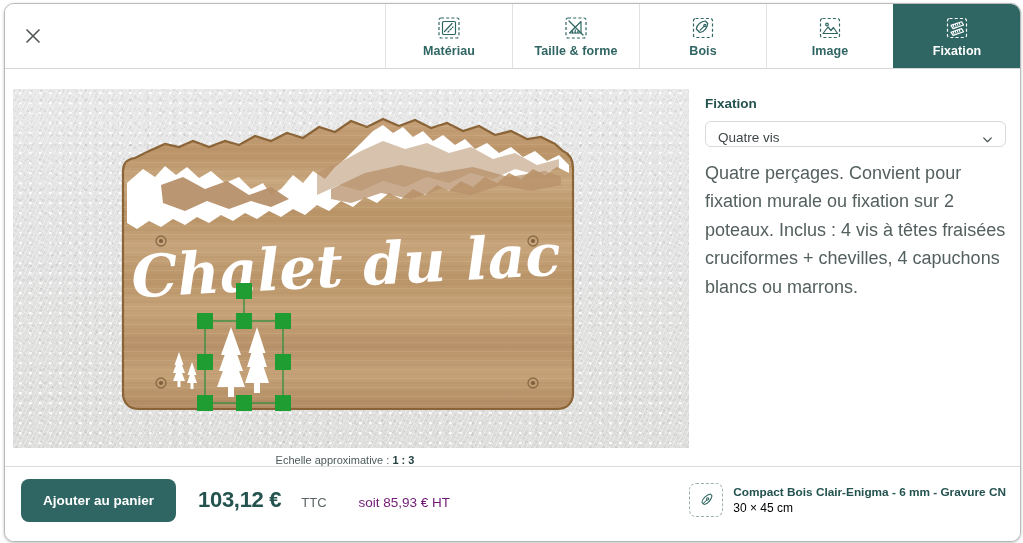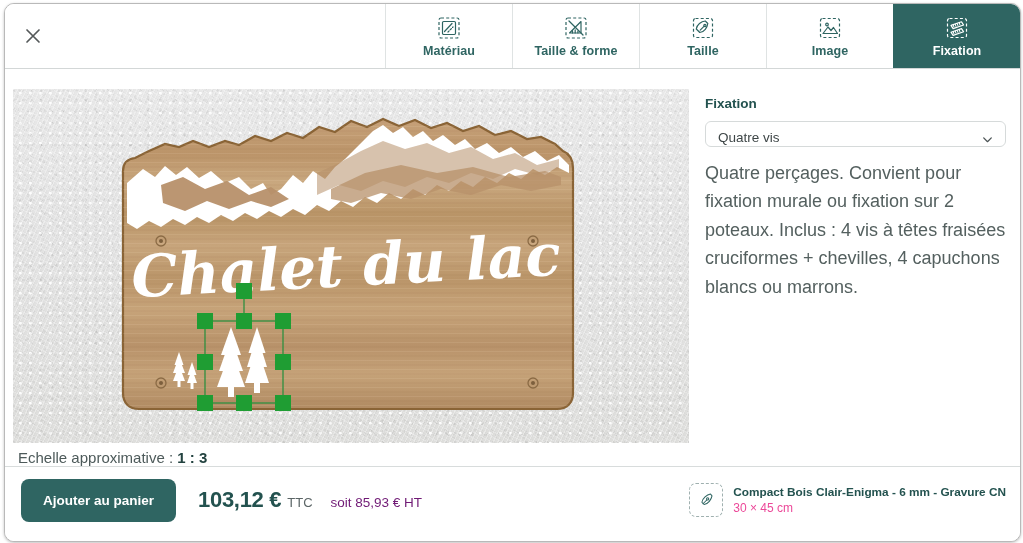--- a/index.html
+++ b/index.html
@@ -123,23 +123,23 @@
 
   .sign {
     position: absolute;
     left: 108px;
     top: 22px;
     width: 452px;
     height: 300px;
   }
   .sign svg { display: block; width: 100%; height: 100%; overflow: visible; }
   .scale-note {
-    margin: 6px 6px 0 13px;
-    text-align: left;
-    font-size: 15px;
+    margin: 6px 6px 0 0;
+    text-align: center;
+    font-size: 11px;
     color: #4d5a5a;
     padding-right: 4px;
   }
   .scale-note b { color: #22423f; }
 
   
   .panel {
     flex: 1 1 auto;
     padding: 27px 14px 0 10px;
     min-width: 0;
@@ -199,21 +199,21 @@
     font-size: 13.5px;
     font-weight: bold;
     cursor: pointer;
     font-family: "Liberation Sans", sans-serif;
     white-space: nowrap;
   }
   .price-block {
     margin-left: 22px;
     display: flex;
     align-items: baseline;
-    gap: 6px;
+    gap: 20px;
     white-space: nowrap;
   }
   .price-main { font-size: 22px; font-weight: bold; color: #23524f; letter-spacing: -0.3px; }
   .price-ttc { font-size: 13px; color: #5b6566; }
   .price-ht { font-size: 13.5px; color: #701a75; margin-left: 12px; }
   .footer-spacer { flex: 1 1 auto; }
   .product {
     display: flex;
     align-items: center;
     gap: 10px;
@@ -221,21 +221,21 @@
   }
   .product-thumb {
     width: 32px; height: 32px;
     border: 1.4px dashed #9fb0af;
     border-radius: 7px;
     display: flex; align-items: center; justify-content: center;
     color: #2f6562;
     flex: 0 0 auto;
   }
   .product-name { font-size: 11.8px; font-weight: bold; color: #23524f; line-height: 1.35; }
-  .product-dims { font-size: 12px; color: #ec4899; margin-top: 1px; }
+  .product-dims { font-size: 12px; color: #000000; margin-top: 1px; }
 </style>
 </head>
 <body>
 
 <div id="app">
   <div class="window">
 
     <div class="header">
       <div class="close-btn">
         <svg width="20" height="20" viewBox="0 0 20 20">
@@ -271,21 +271,21 @@
 
         <div class="tab">
           <span class="tab-icon">
             <svg width="24" height="24" viewBox="0 0 24 24" fill="none" stroke="#2f6562" stroke-width="1.2">
               <rect x="2.5" y="2.5" width="19" height="19" rx="2" stroke-dasharray="3 2.2"></rect>
               <path d="M16.5 6 C12.5 6.5 8 9.5 7.5 14 L11 17.5 C15.5 17 18.5 12.5 19 8.5 Z" transform="translate(-2.2,-1)" stroke-linejoin="round"></path>
               <path d="M9.2 14.2 L13.2 10.2" stroke-linecap="round"></path>
               <circle cx="13.9" cy="9.5" r="1.1"></circle>
             </svg>
           </span>
-          <span class="tab-label">Taille</span>
+          <span class="tab-label">Bois</span>
         </div>
 
         <div class="tab">
           <span class="tab-icon">
             <svg width="24" height="24" viewBox="0 0 24 24" fill="none" stroke="#2f6562" stroke-width="1.2">
               <rect x="2.5" y="2.5" width="19" height="19" rx="2" stroke-dasharray="3 2.2"></rect>
               <circle cx="9" cy="8.5" r="1.3"></circle>
               <path d="M5 17.5 L10 11 L13 14.5 L15.5 11.5 L19.5 17.5 Z" stroke-linejoin="round"></path>
             </svg>
           </span>

